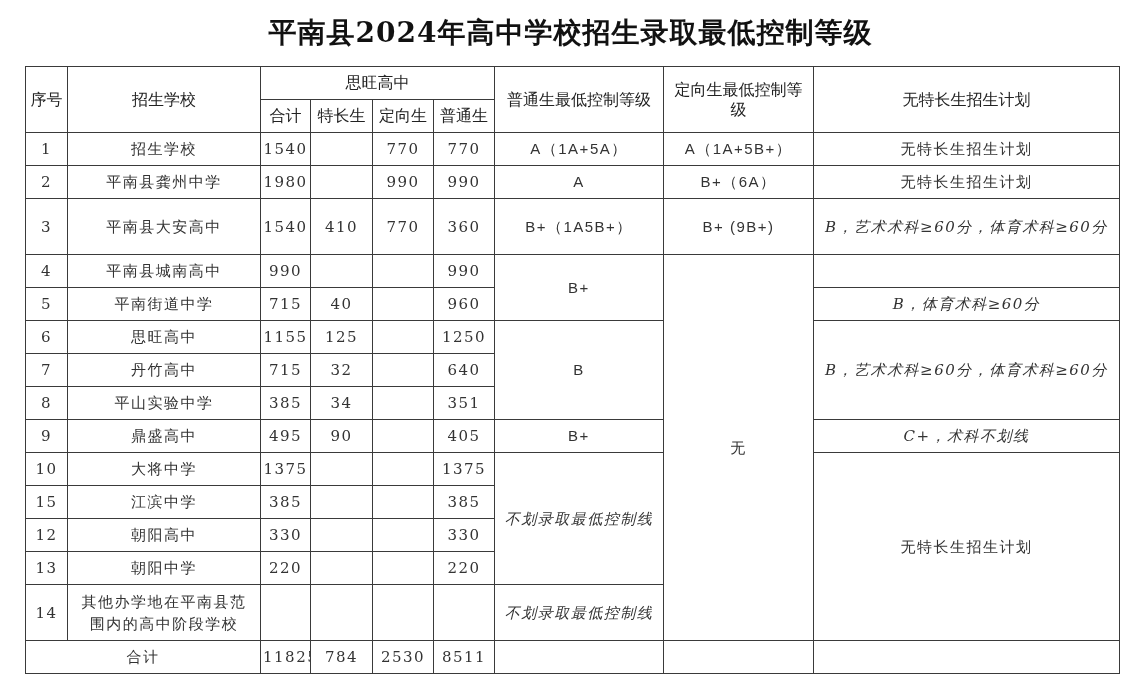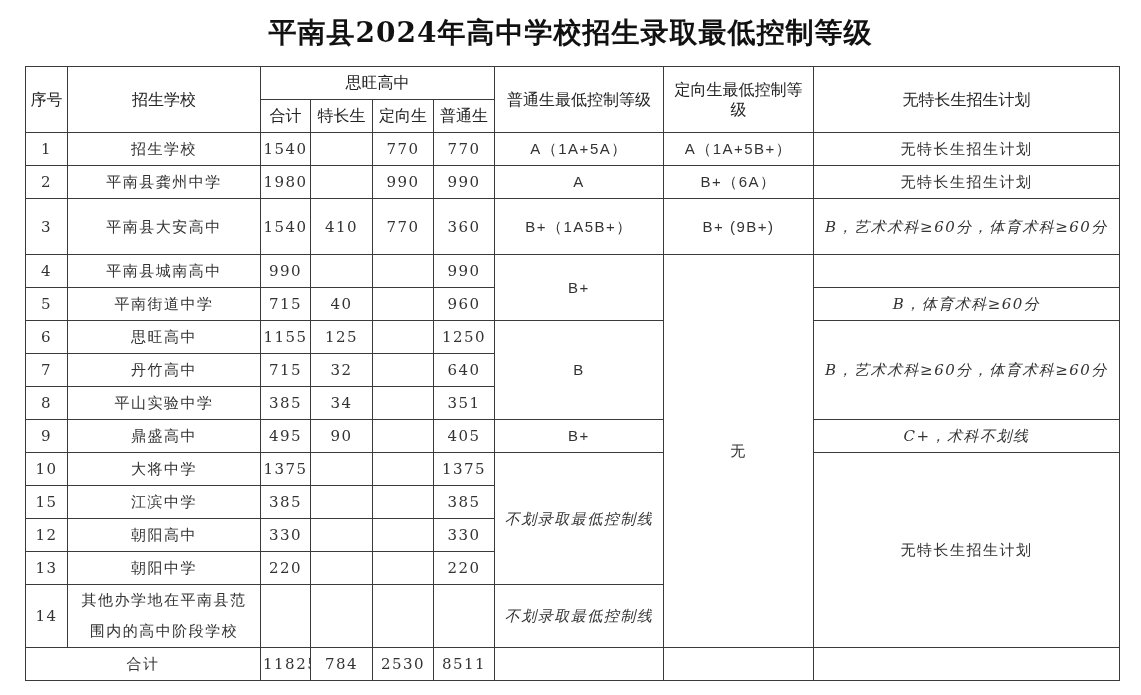--- a/index.html
+++ b/index.html
@@ -184,21 +184,21 @@
     <td class="num">13</td>
     <td>朝阳中学</td>
     <td class="num">220</td>
     <td class="num"></td>
     <td class="num"></td>
     <td class="num">220</td>
   </tr>
 
   <tr class="r14">
     <td class="num">14</td>
-    <td style="padding:0 8px; line-height:31px;">其他办学地在平南县范围内的高中阶段学校</td>
+    <td style="padding:0 8px; line-height:22px;">其他办学地在平南县范围内的高中阶段学校</td>
     <td class="num"></td>
     <td class="num"></td>
     <td class="num"></td>
     <td class="num"></td>
     <td class="wide">不划录取最低控制线</td>
   </tr>
 
   <tr class="rt">
     <td colspan="2">合计</td>
     <td class="num">11825</td>

